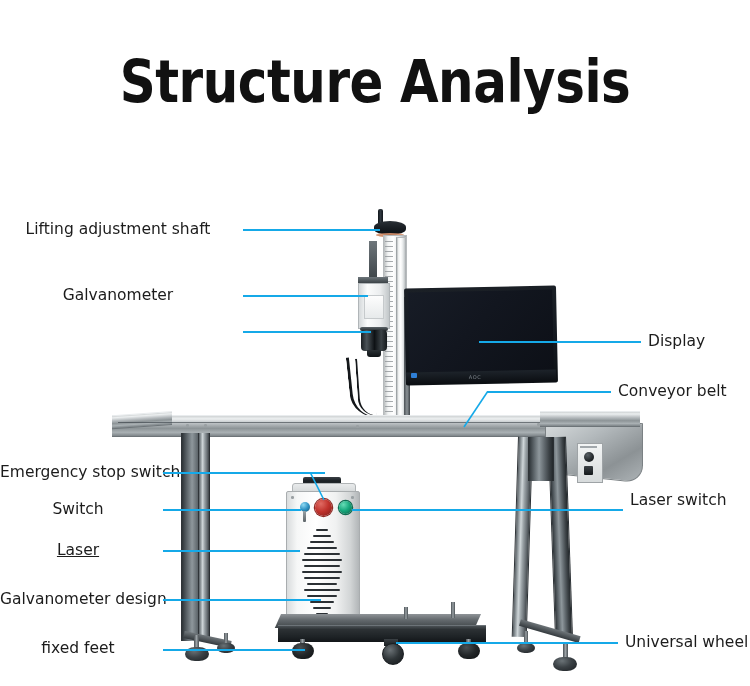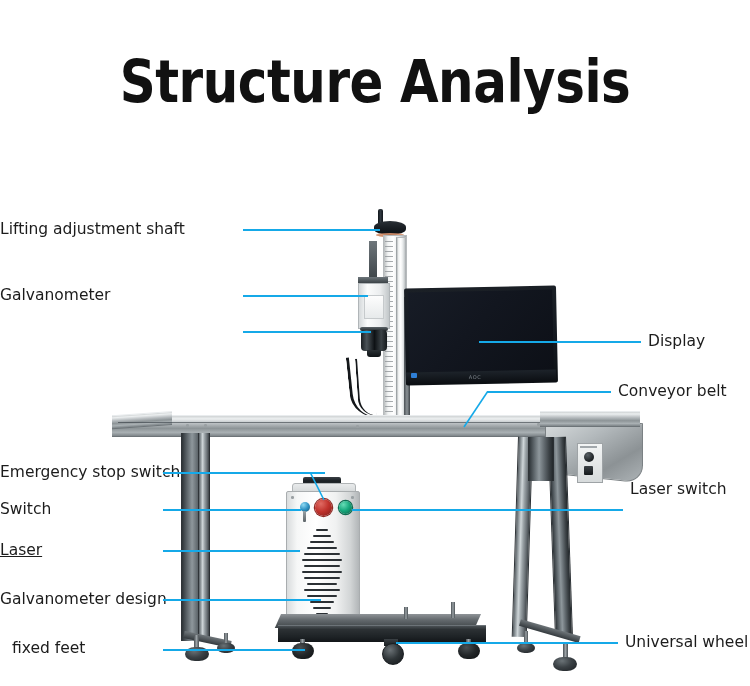--- a/index.html
+++ b/index.html
@@ -39,21 +39,21 @@
 
   
   .callout-label {
     position: absolute;
     font-family: "DejaVu Sans", sans-serif;
     font-size: 15.5px;
     color: #1c1c1c;
     white-space: nowrap;
     line-height: 1;
   }
-  .callout-label.right-aligned { text-align: left; }
+  .callout-label.right-aligned { text-align: center; }
   .callout-label.left-aligned  { text-align: left; }
 
   .leader {
     position: absolute;
     background: #15a9e8;
     height: 1.6px;
   }
   .leader-diag {
     position: absolute;
     overflow: visible;
@@ -461,33 +461,33 @@
 
   <div class="callout-label right-aligned" style="left:0px; top:483px; width:156px;">Switch</div>
   <div class="leader" style="left:163px; top:490px; width:138px;"></div>
 
   <div class="callout-label right-aligned" style="left:0px; top:524px; width:156px;text-decoration:underline;">Laser</div>
   <div class="leader" style="left:163px; top:531px; width:137px;"></div>
 
   <div class="callout-label right-aligned" style="left:0px; top:573px; width:156px;">Galvanometer design</div>
   <div class="leader" style="left:163px; top:580px; width:158px;"></div>
 
-  <div class="callout-label right-aligned" style="left:0px; top:622px; width:156px;padding-left:12px;">fixed feet</div>
+  <div class="callout-label right-aligned" style="left:0px; top:622px; width:156px;">fixed feet</div>
   <div class="leader" style="left:163px; top:630px; width:142px;"></div>
 
   <div class="callout-label left-aligned" style="left:648px; top:315px;">Display</div>
   <div class="leader" style="left:479px; top:322px; width:162px;"></div>
 
   <div class="callout-label left-aligned" style="left:618px; top:365px;">Conveyor belt</div>
   <div class="leader" style="left:487px; top:372px; width:124px;"></div>
   <div class="leader-diag" style="left:462px; top:372px; width:28px; height:38px;">
     <svg width="28" height="38" viewBox="0 0 28 38">
       <line x1="26" y1="0" x2="2" y2="36" stroke="#15a9e8" stroke-width="1.6"></line>
     </svg>
   </div>
 
-  <div class="callout-label left-aligned" style="left:630px; top:463px;">Laser switch</div>
+  <div class="callout-label left-aligned" style="left:630px; top:474px;">Laser switch</div>
   <div class="leader" style="left:352px; top:490px; width:271px;"></div>
 
   <div class="callout-label left-aligned" style="left:625px; top:616px;">Universal wheel</div>
   <div class="leader" style="left:396px; top:623px; width:222px;"></div>
 
 </div>
 
 </body></html>

